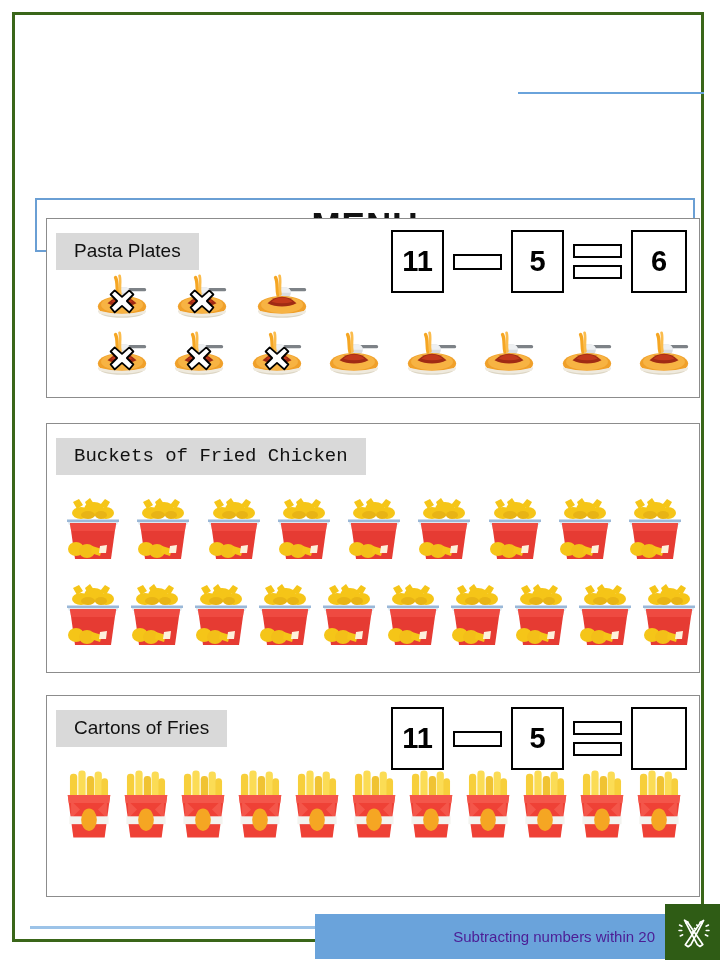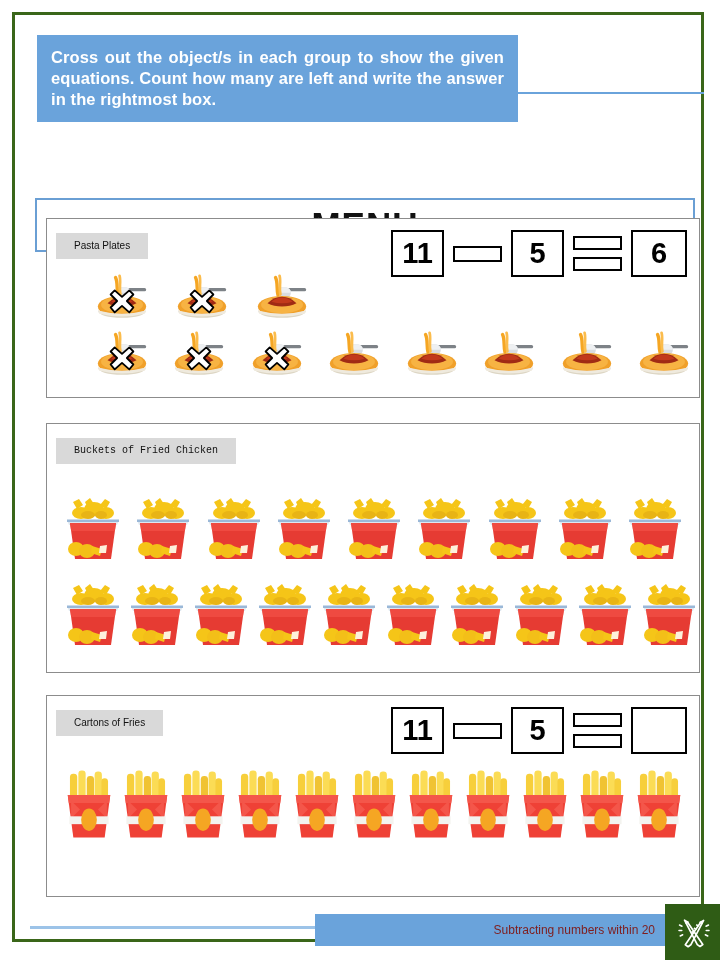--- a/index.html
+++ b/index.html
@@ -70,36 +70,36 @@
   }
   #section-0{ top:203px; height:180px; }
   #section-1{ top:408px; height:250px;font-family:Liberation Mono, monospace; }
   #section-2{ top:680px; height:202px;padding-left:45px; }
 
   .sec-label{
     position:absolute;
     left:9px; top:14px;
     background:#d9d9d9;
     color:#111;
-    font-size:10px;
+    font-size:19px;
     padding:7px 18px 8px 18px;
     box-sizing:border-box;
     white-space:nowrap;
   }
 
   
   .equation{
     position:absolute;
     right:12px; top:11px;
     display:flex;
     align-items:center;
     gap:9px;
   }
   .num-box{
-    width:53px;height:47px;
+    width:53px;height:63px;
     border:2.5px solid #000;
     box-sizing:border-box;
     display:flex;align-items:center;justify-content:center;
     font-size:29px;font-weight:bold;color:#000;
     background:#fff;
     line-height:1;
   }
   .num-box.answer{ width:56px; }
   .op-minus{
     width:49px;height:16px;
@@ -140,43 +140,42 @@
   
   .footer-rule{
     position:absolute;
     left:15px; top:911px;
     width:590px; height:3px;
     background:#9cc3e8;
   }
   .footer-bar{
     position:absolute;
     left:300px; top:899px;
-    width:352px; height:32px;
+    width:352px; height:45px;
     background:#6aa3db;
-    color:#7f1d1d;
-    font-size:12px;
+    color:#4c1d95;
+    font-size:15px;
     display:flex;align-items:center;justify-content:flex-end;
     padding-right:12px;
     box-sizing:border-box;
   }
   .logo{
     position:absolute;
     left:650px; top:889px;
     width:58px; height:58px;
     background:#2f5c15;
     display:flex;align-items:center;justify-content:center;
     box-sizing:border-box;
   }
 </style>
 </head>
 <body>
 
 <div class="page">
 
-  <div class="instruction">Cross out the object/s in each group to show the given equations. Count how many are left and write the answer in the rightmost box.</div>
 
   <div class="header-rule"></div>
 
   <div class="menu-box">
     <span class="menu-label">MENU</span>
   </div>
 
   <div class="section" id="section-0">
       <div class="sec-label">Pasta Plates</div>
       <div class="equation">

